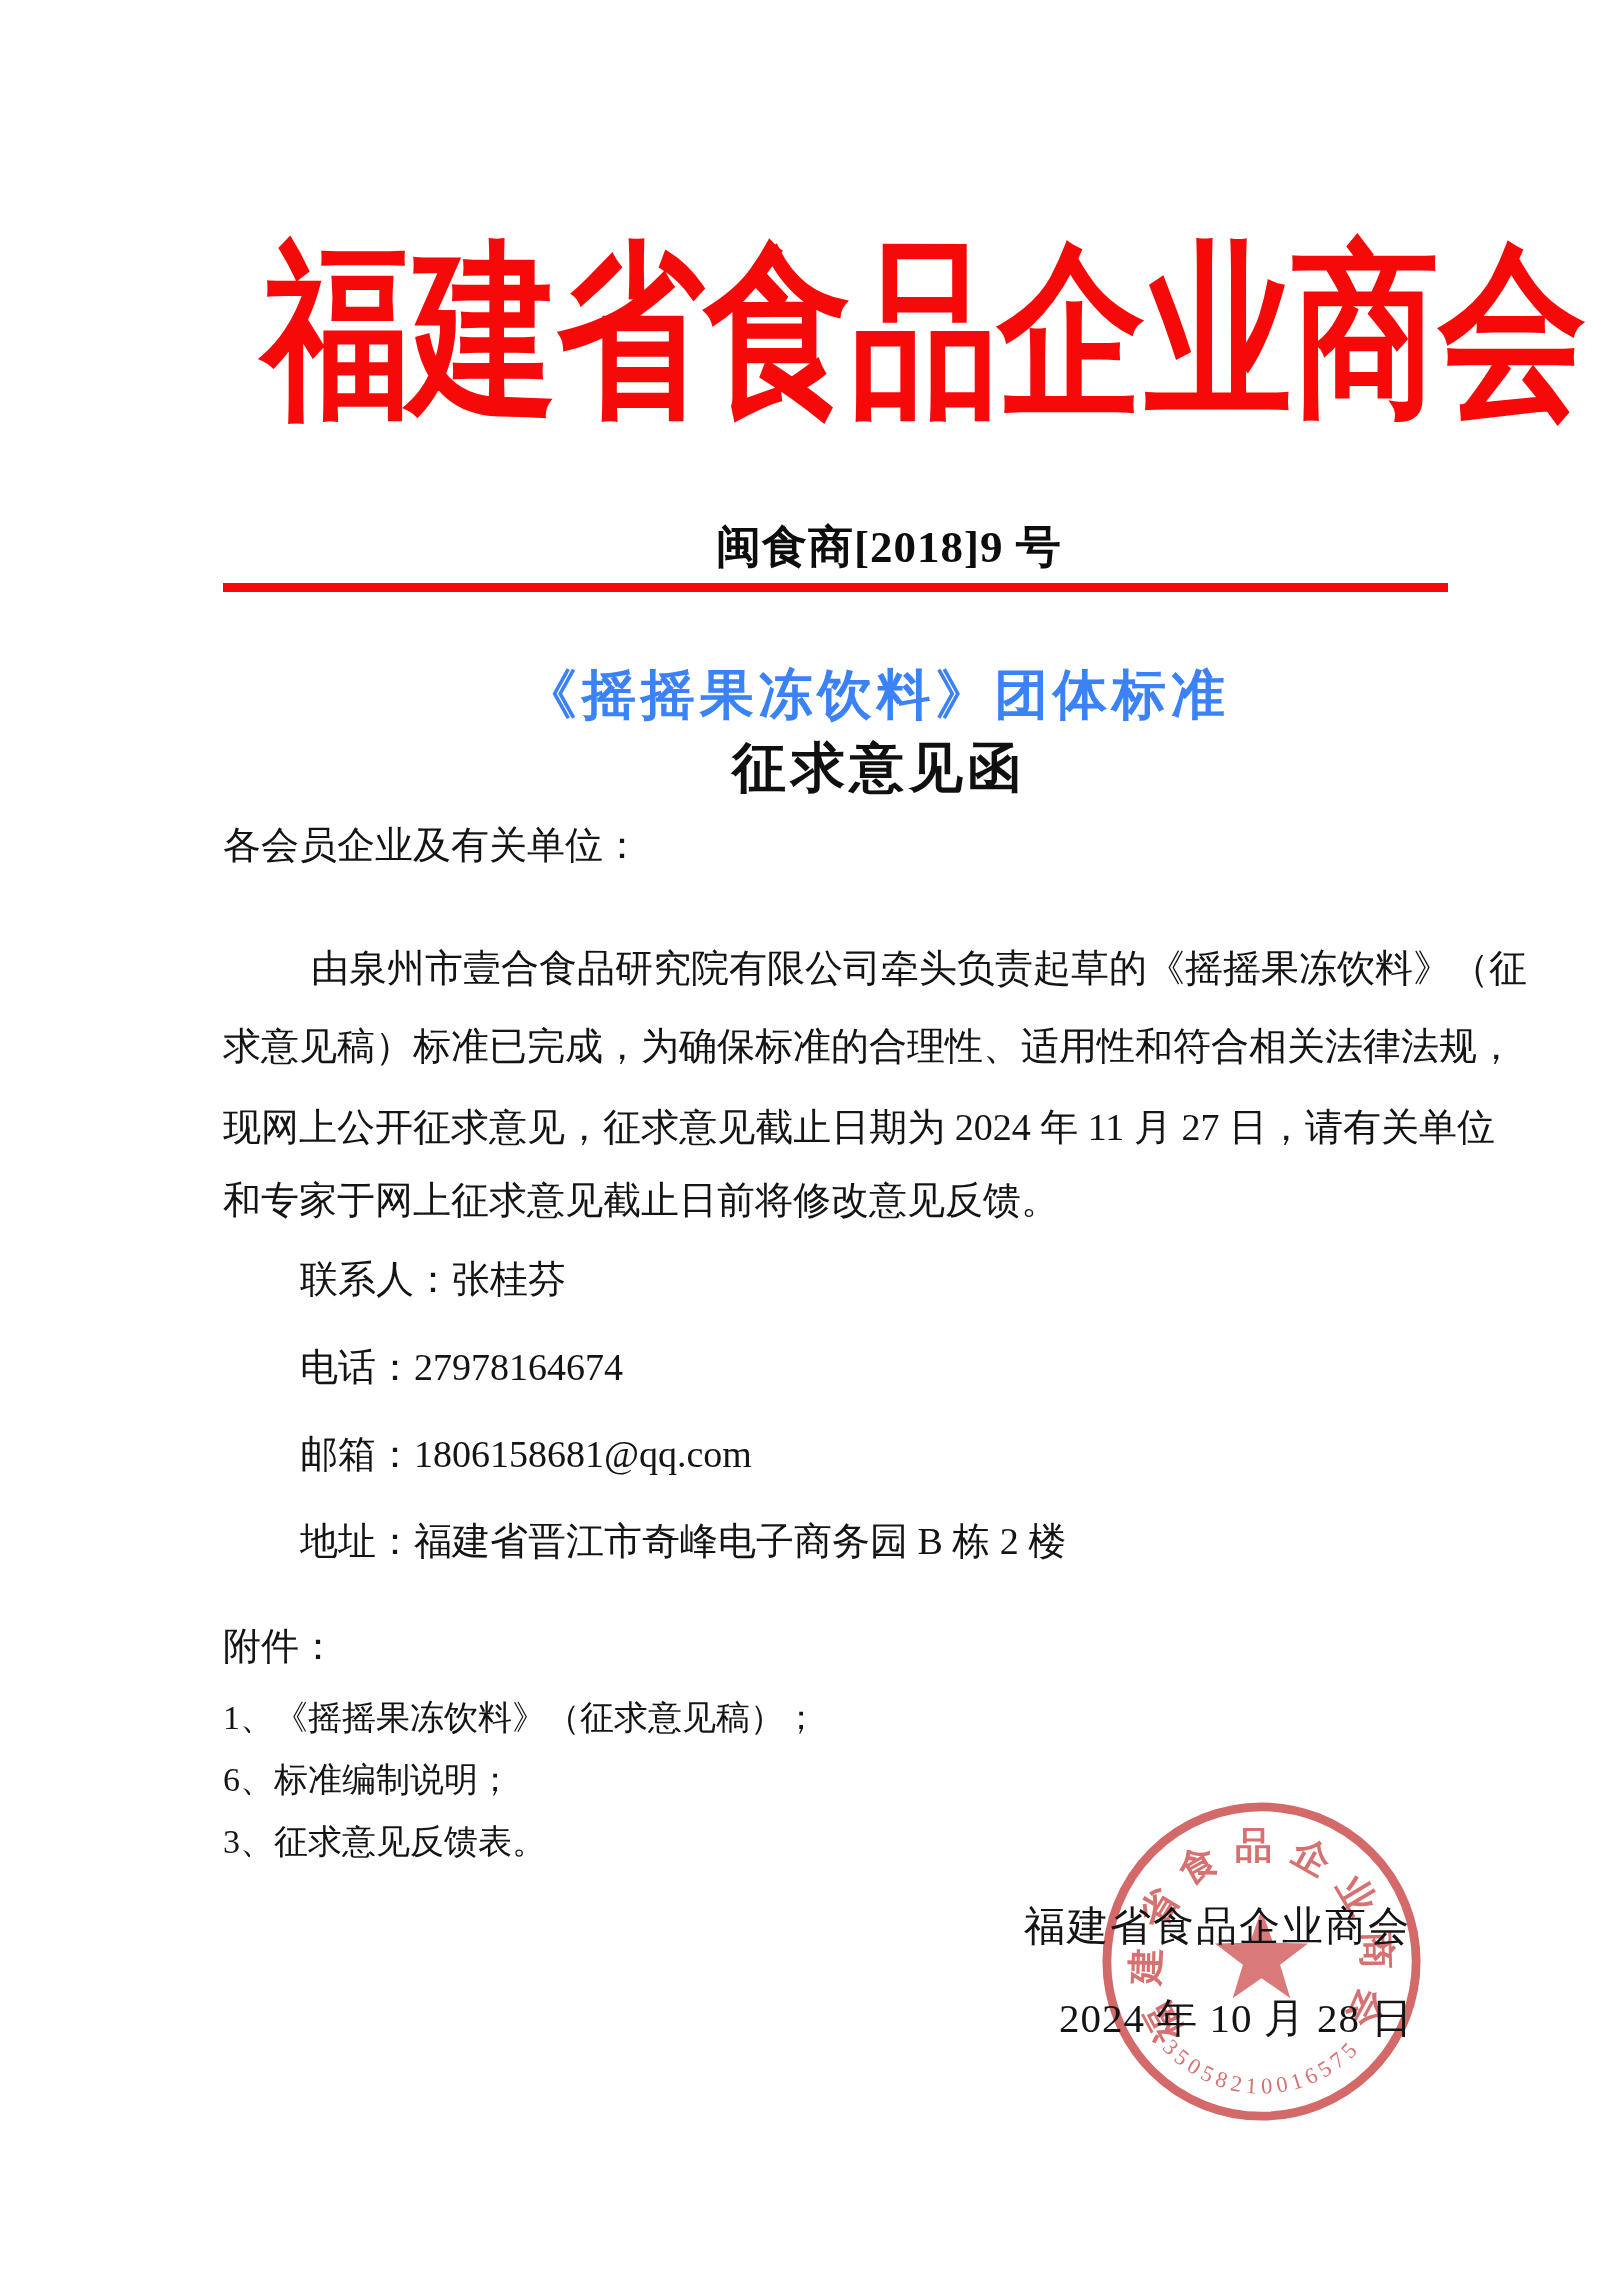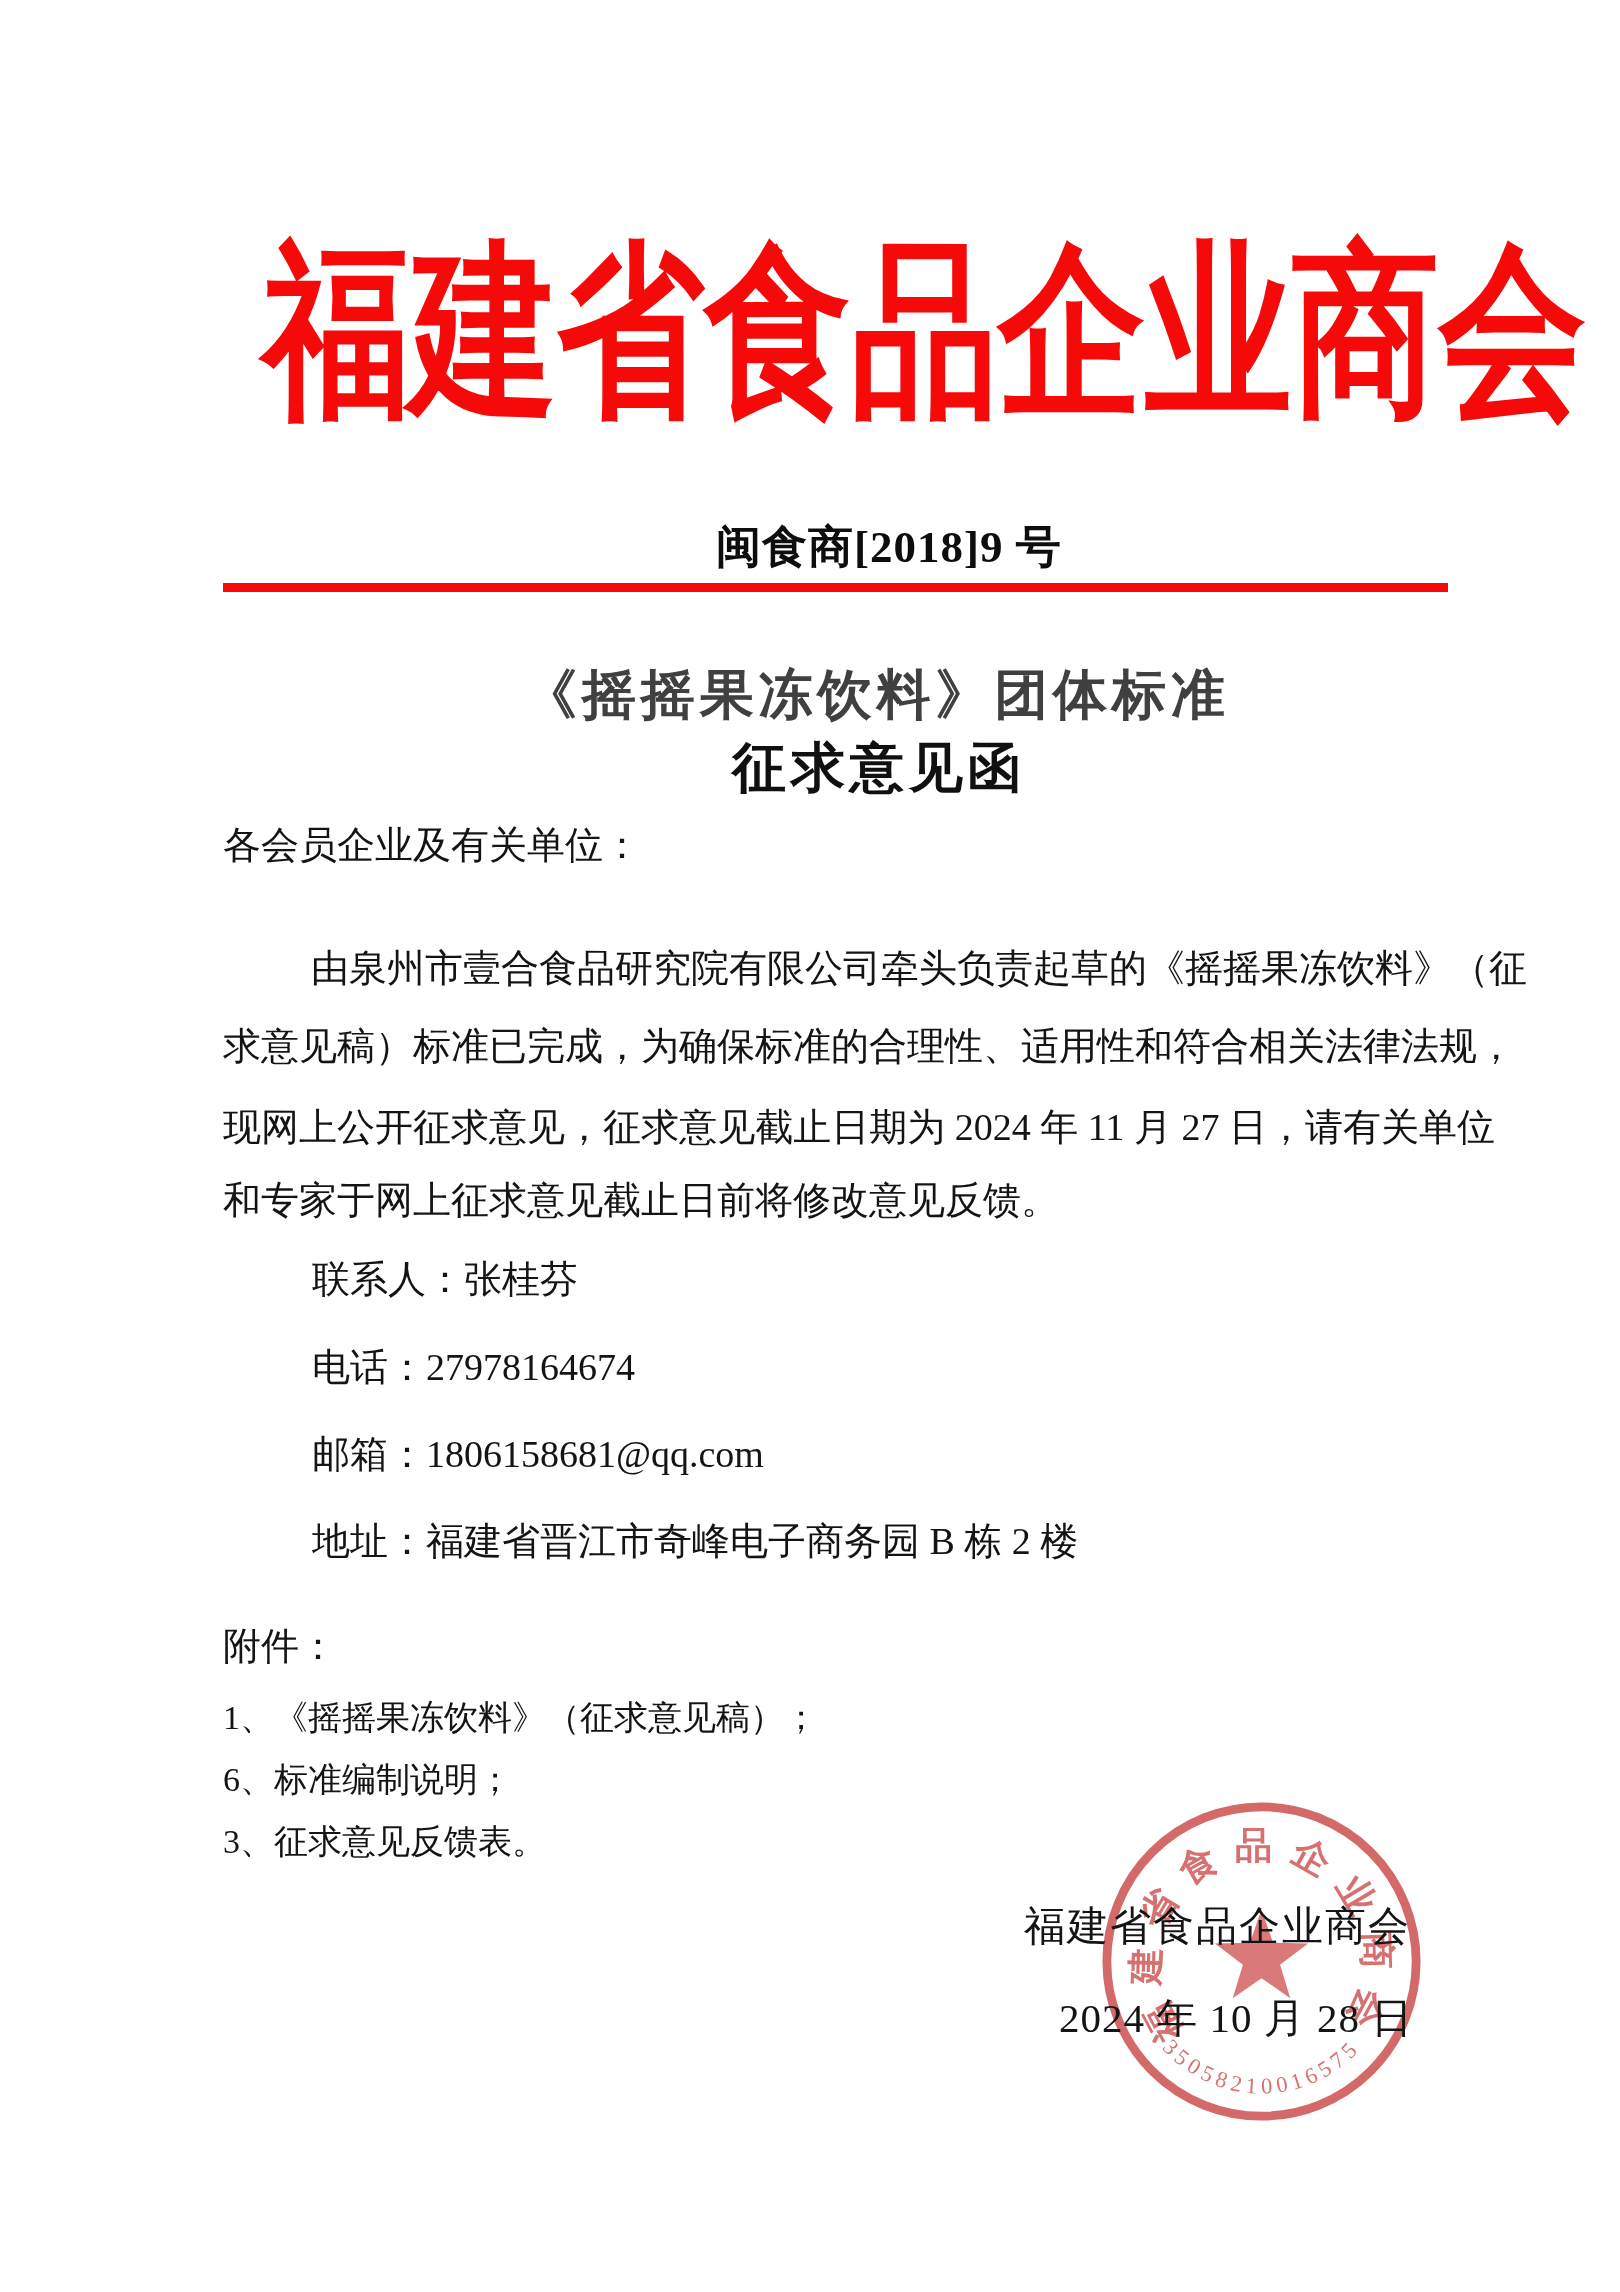--- a/index.html
+++ b/index.html
@@ -23,37 +23,37 @@
     font-size:45px;line-height:51px;font-weight:bold;
     white-space:nowrap;letter-spacing:1px;color:#0d0d0d;
   }
   .red-rule{
     position:absolute;left:223px;top:583px;
     width:1225px;height:8.8px;background:#f60909;
   }
   .doc-title-1{
     position:absolute;left:523px;top:665px;
     font-size:54px;line-height:61px;font-weight:bold;
-    letter-spacing:4.9px;white-space:nowrap;color:#404040;
+    letter-spacing:4.9px;white-space:nowrap;color:#3b82f6;
   }
   .doc-title-2{
     position:absolute;left:732px;top:738px;
     font-size:54px;line-height:61px;font-weight:bold;
     letter-spacing:4.9px;white-space:nowrap;color:#101010;font-family:Liberation Serif, serif;
   }
   .line{
     position:absolute;left:223px;
     font-size:38px;line-height:47px;white-space:nowrap;color:#141414;
   }
   .justify{
     width:1272px;
     text-align:justify;text-align-last:justify;
   }
   .indent{text-indent:88px;}
-  .contact{left:312px;text-align:right;}
+  .contact{left:300px;text-align:right;}
   .attach{font-size:34px;line-height:43px;}
   .sig-name{
     position:absolute;left:1024px;top:1902px;
     font-size:41px;line-height:49px;letter-spacing:2px;
     white-space:nowrap;color:#141414;z-index:3;
   }
   .sig-date{
     position:absolute;left:1059px;top:1978px;
     font-size:41px;line-height:49px;letter-spacing:1px;
     white-space:nowrap;color:#141414;z-index:3;margin-top:16px;

